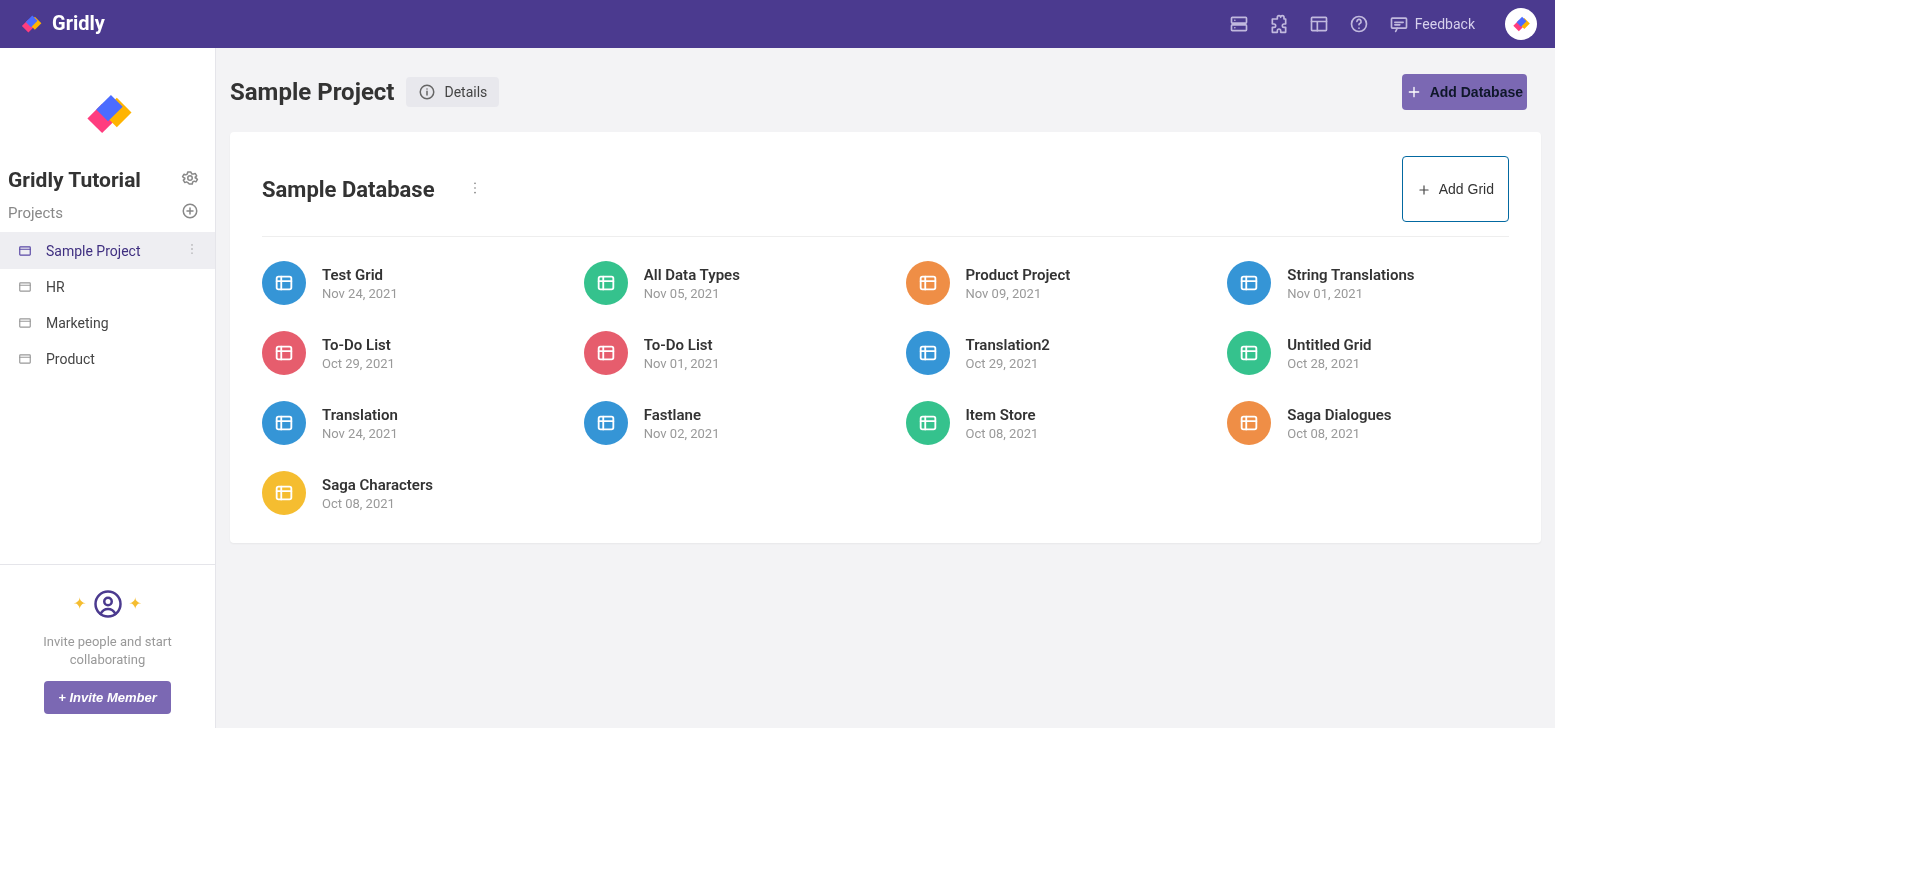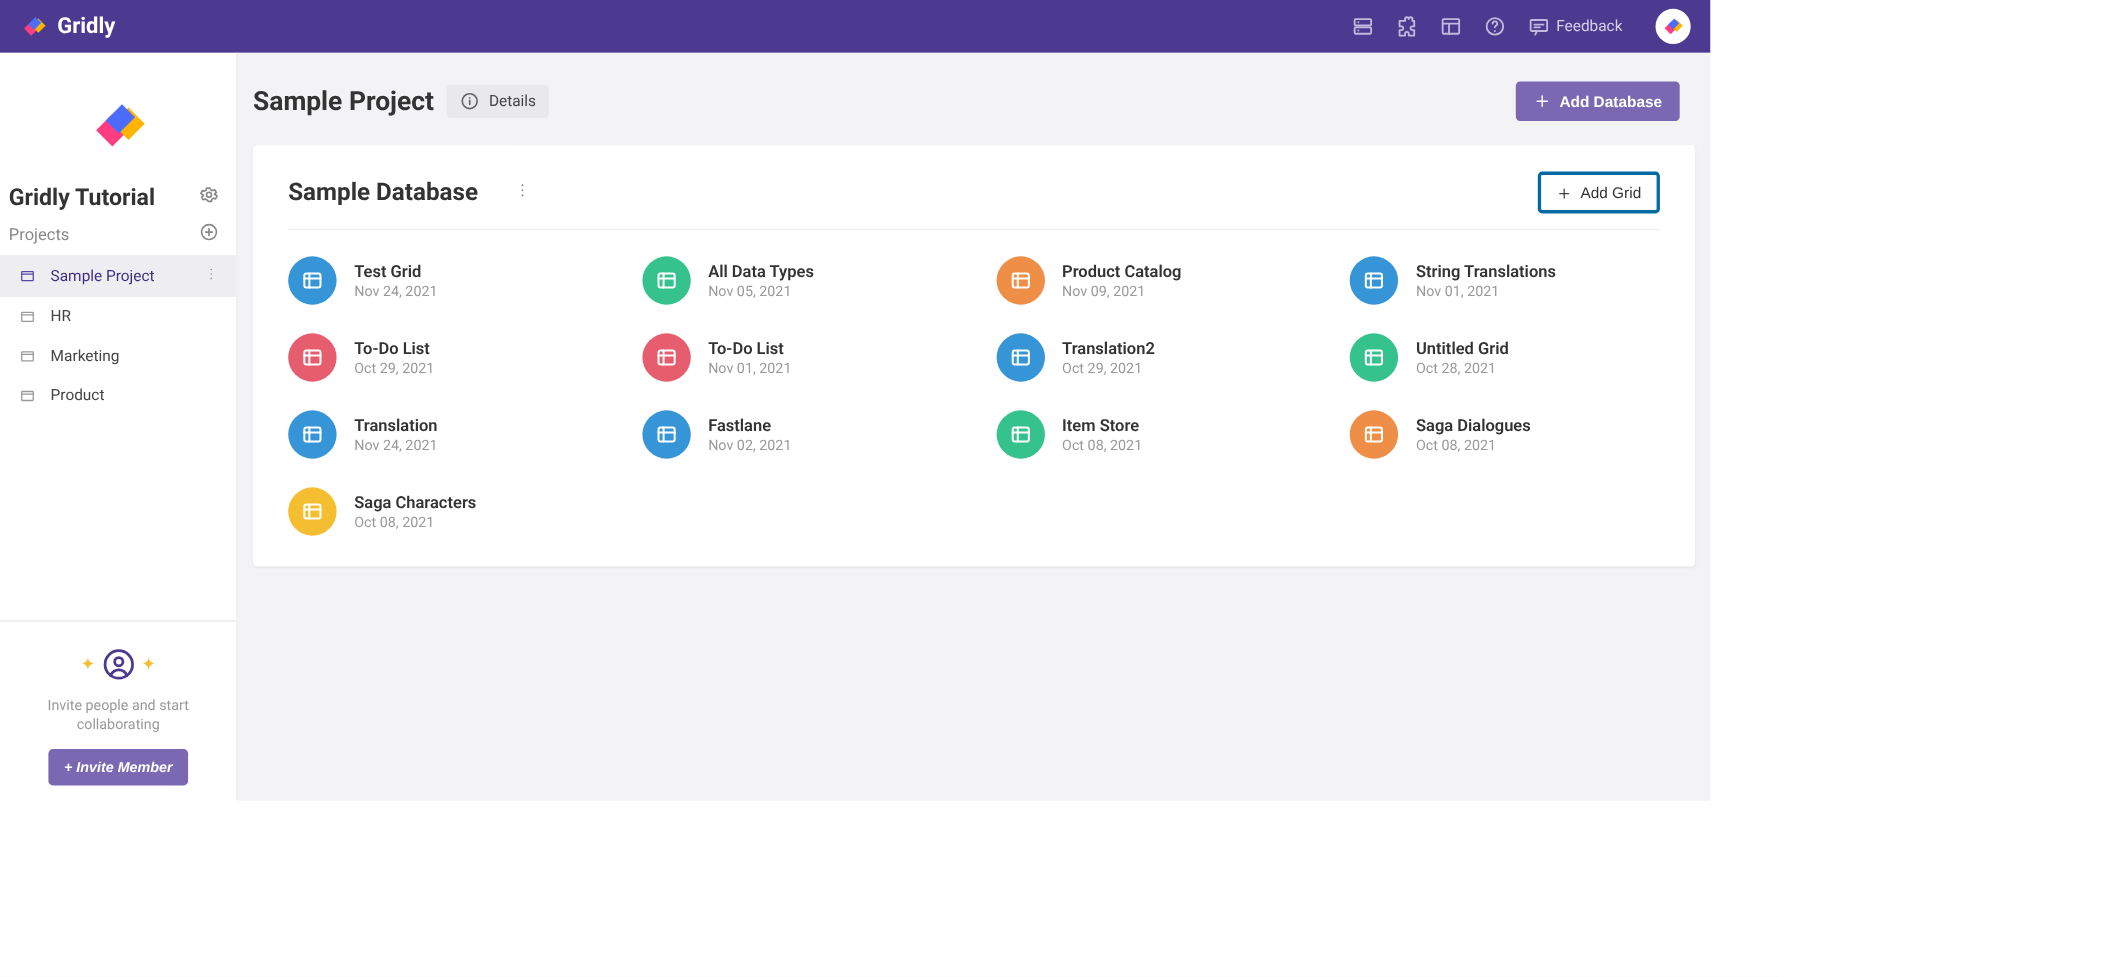--- a/index.html
+++ b/index.html
@@ -110,39 +110,39 @@
   }
   .main-title { font-size:24px; font-weight:700; margin-right:12px; }
   .details-chip {
     display:inline-flex; align-items:center; gap:8px;
     background:#e8e8ed; border-radius:4px;
     padding:6px 12px; font-size:14px; color:#444; cursor:pointer;
   }
   .details-chip .info-icon { width:18px;height:18px; display:inline-flex; }
   .main-header .add-db {
     margin-left:auto;
-    background: var(--purple-light); color:#ffffff;
+    background: var(--purple-light); color:#0f172a;
     border:none; border-radius:4px;
-    padding:10px 16px; font-size:14px; font-weight:600;
+    padding:10px 4px; font-size:14px; font-weight:600;
     display:inline-flex; align-items:center; gap:8px; cursor:pointer;
   }
 
   .card {
     background:#fff; margin: 0 14px 28px 14px; border-radius:4px;
     box-shadow: 0 1px 2px rgba(0,0,0,0.05);
     padding: 18px 32px 28px 32px;
   }
   .card-header {
     display:flex; align-items:center; padding: 6px 0 14px 0;
   }
   .db-name { font-size:22px; font-weight:700; margin-right:32px; }
   .card-header .kebab { color:#777; cursor:pointer; font-size:18px; }
   .add-grid-btn {
-    margin-left:auto; background:#fff; border:3px solid #0369a1; border-radius:4px;
-    padding:8px 14px; font-size:14px; color:#333; display:inline-flex; align-items:flex-end; gap:8px; cursor:pointer;
+    margin-left:auto; background:#fff; border:1px solid #0369a1; border-radius:4px;
+    padding:24px 14px; font-size:14px; color:#333; display:inline-flex; align-items:flex-end; gap:8px; cursor:pointer;
   }
   .card-divider { height:1px; background:#eee; margin: 0 0 24px 0; }
 
   .grids {
     display:grid;
     grid-template-columns: repeat(4, 1fr);
     column-gap: 40px; row-gap: 26px;
   }
   .grid-item { display:flex; align-items:center; gap:16px; cursor:pointer; }
   .grid-avatar {
@@ -401,21 +401,21 @@
               <div class="date">Nov 05, 2021</div>
             </div>
           </div>
           <div class="grid-item">
             <div class="grid-avatar" style="background:#ef8e46">
               <svg viewBox="0 0 24 24" width="22" height="22">
                 <use href="#i-grid"></use>
               </svg>
             </div>
             <div class="grid-meta">
-              <div class="name">Product Catalog</div>
+              <div class="name">Product Project</div>
               <div class="date">Nov 09, 2021</div>
             </div>
           </div>
           <div class="grid-item">
             <div class="grid-avatar" style="background:#3595d6">
               <svg viewBox="0 0 24 24" width="22" height="22">
                 <use href="#i-grid"></use>
               </svg>
             </div>
             <div class="grid-meta">

